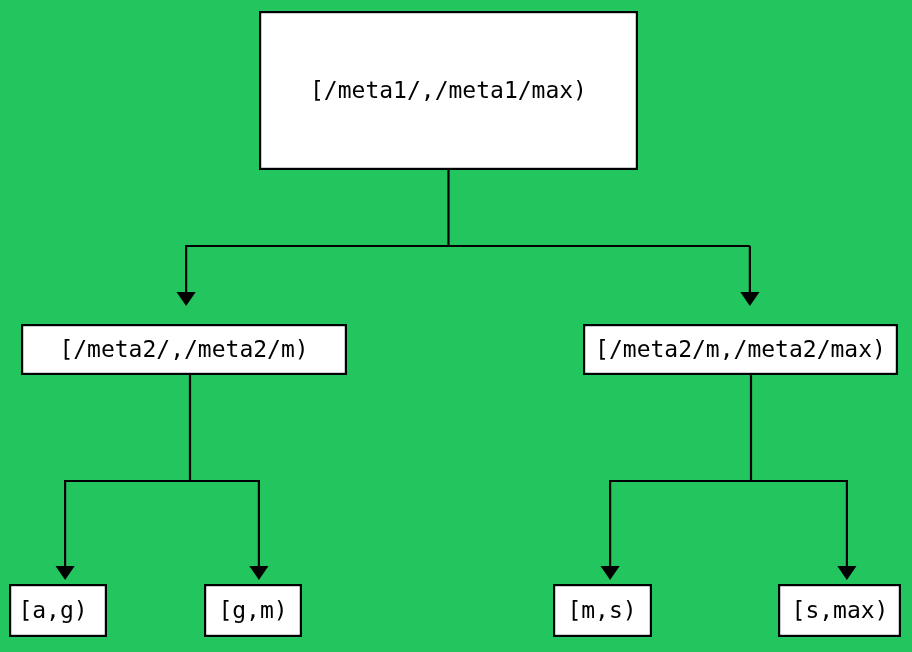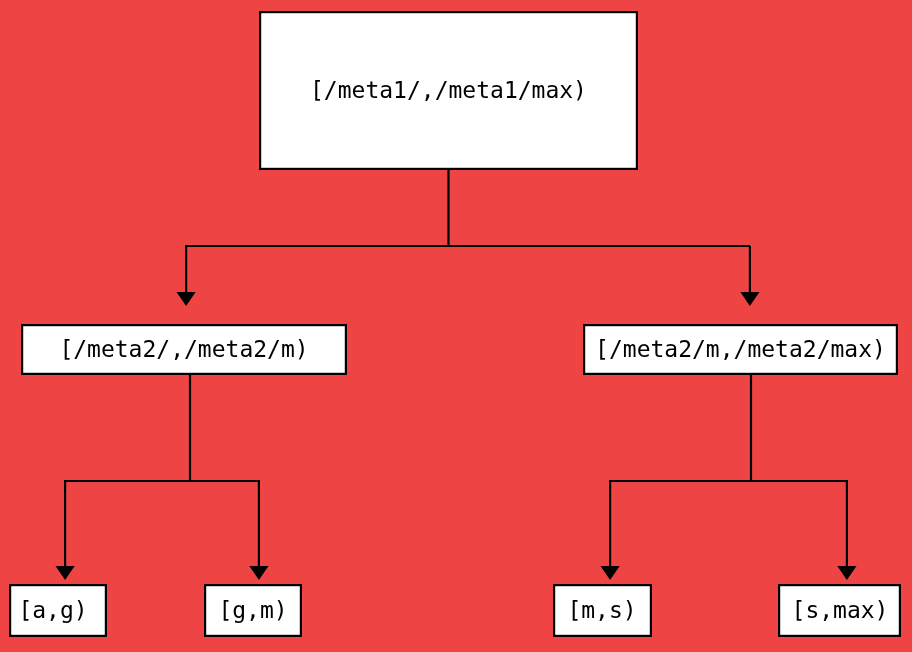--- a/index.html
+++ b/index.html
@@ -10,21 +10,21 @@
   body {
     width: 912px;
     height: 652px;
     overflow: hidden;
     font-family: "DejaVu Sans Mono", "Liberation Mono", monospace;
   }
   #diagram-root {
     position: relative;
     width: 912px;
     height: 652px;
-    background: #ef4444;
+    background: #22c55e;
   }
   #tree-svg {
     position: absolute;
     left: 0;
     top: 0;
     width: 912px;
     height: 652px;
     display: block;
   }
   .node-box {

